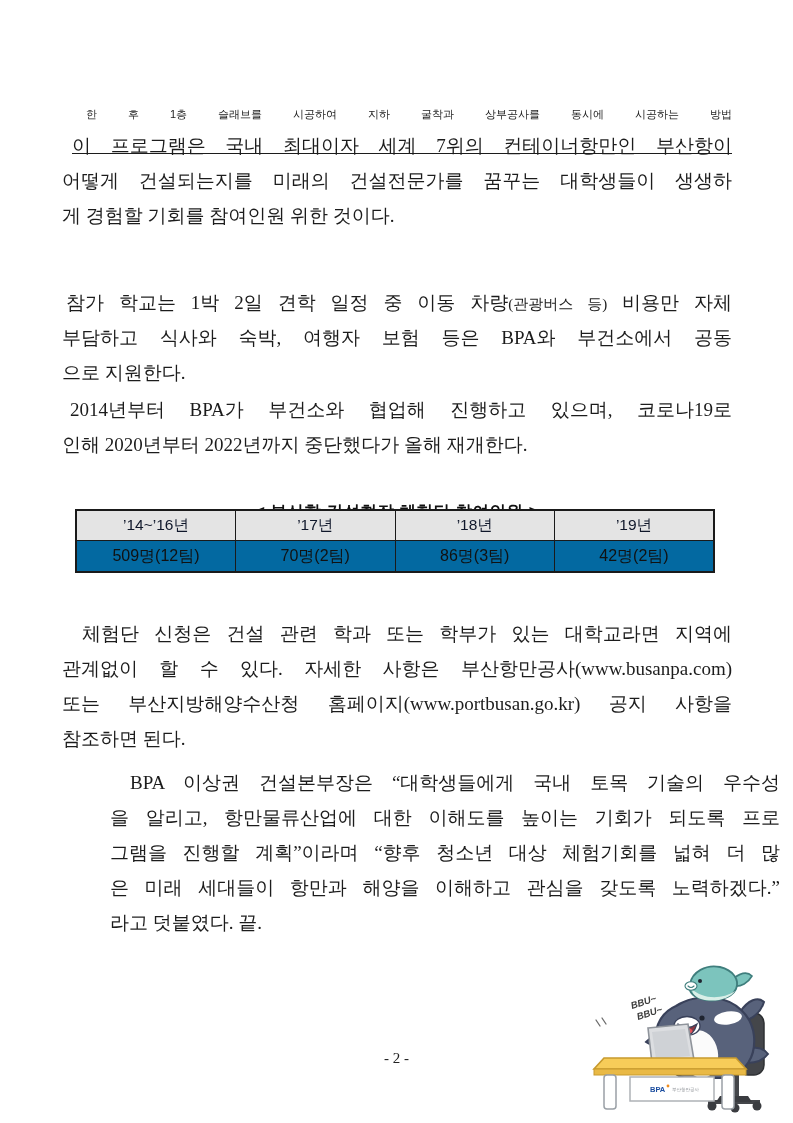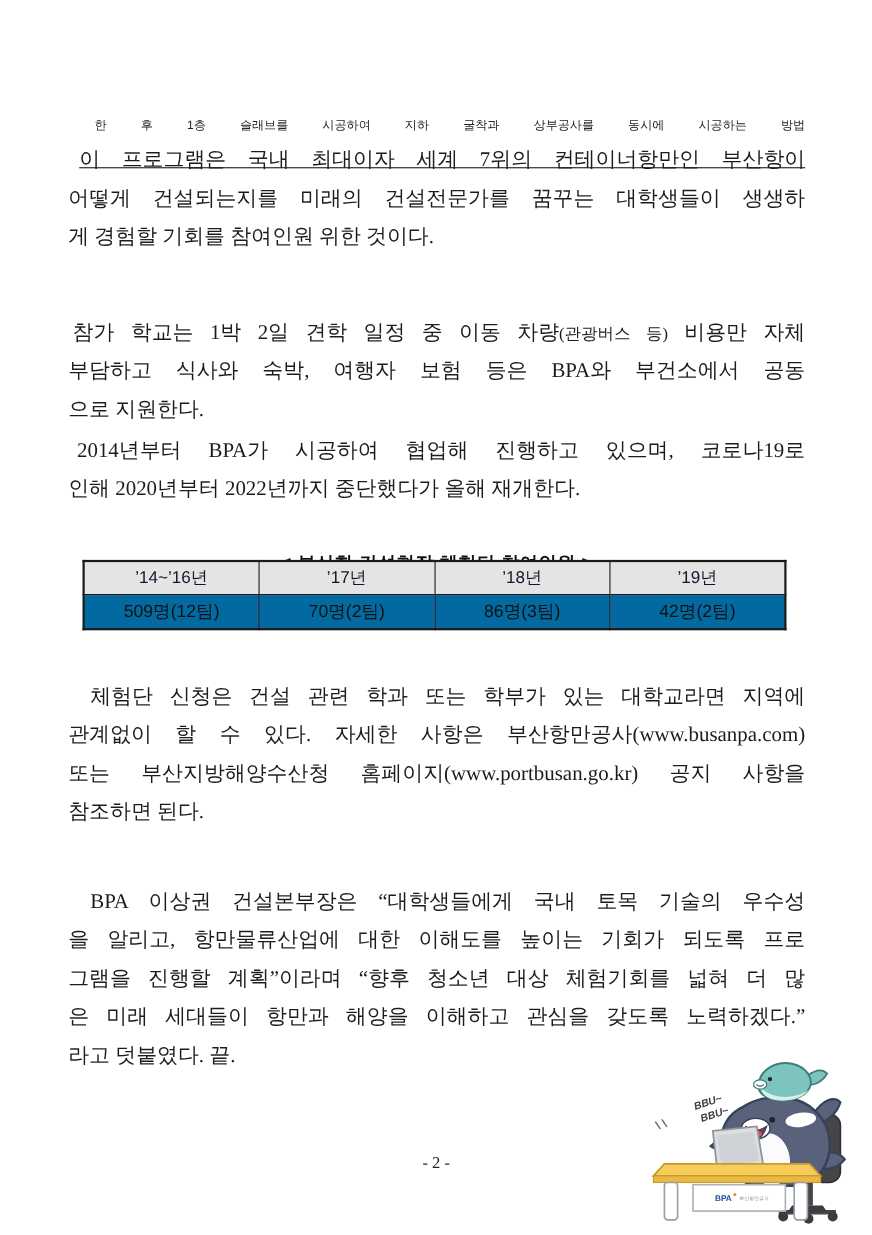--- a/index.html
+++ b/index.html
@@ -67,21 +67,21 @@
       <div class="line j" style="padding-left: 10px; text-decoration: underline;"><span>이 프로그램은 국내 최대이자 세계 7위의 컨테이너항만인 부산항이</span></div>
       <div class="line j"><span>어떻게 건설되는지를 미래의 건설전문가를 꿈꾸는 대학생들이 생생하</span></div>
       <div class="line"><span>게 경험할 기회를 참여인원 위한 것이다.</span></div>
     </div>
   <div class="para" style="top:261px;">
       <div class="line j" style="padding-left: 4px; margin-top: 24px;"><span>참가 학교는 1박 2일 견학 일정 중 이동 차량</span><span class="sm">(관광버스 등)</span><span> 비용만 자체</span></div>
       <div class="line j"><span>부담하고 식사와 숙박, 여행자 보험 등은 BPA와 부건소에서 공동</span></div>
       <div class="line"><span>으로 지원한다.</span></div>
     </div>
   <div class="para" style="top:392px;">
-      <div class="line j" style="padding-left: 8px;"><span>2014년부터 BPA가 시공하여 협업해 진행하고 있으며, 코로나19로</span></div>
+      <div class="line j" style="padding-left: 8px;"><span>2014년부터 BPA가 부건소와 협업해 진행하고 있으며, 코로나19로</span></div>
       <div class="line"><span>인해 2020년부터 2022년까지 중단했다가 올해 재개한다.</span></div>
     </div>
 
   <div class="tbl-caption">&lt; 부산항 건설현장 체험단 참여인원 &gt;</div>
 
   <div class="tblwrap">
     <table class="participants">
       <thead>
         <tr>
           <th>’14~’16년</th>
@@ -100,21 +100,21 @@
       </tbody>
     </table>
   </div>
 
   <div class="para" style="top:616px;">
       <div class="line j" style="padding-left: 20px;"><span>체험단 신청은 건설 관련 학과 또는 학부가 있는 대학교라면 지역에</span></div>
       <div class="line j"><span>관계없이 할 수 있다. 자세한 사항은 부산항만공사(www.busanpa.com)</span></div>
       <div class="line j"><span>또는 부산지방해양수산청 홈페이지(www.portbusan.go.kr) 공지 사항을</span></div>
       <div class="line"><span>참조하면 된다.</span></div>
     </div>
-  <div class="para" style="top:802px;">
+  <div class="para" style="top:765px;margin-left:48px;">
       <div class="line j" style="padding-left: 20px;"><span>BPA 이상권 건설본부장은 “대학생들에게 국내 토목 기술의 우수성</span></div>
       <div class="line j"><span>을 알리고, 항만물류산업에 대한 이해도를 높이는 기회가 되도록 프로</span></div>
       <div class="line j"><span>그램을 진행할 계획”이라며 “향후 청소년 대상 체험기회를 넓혀 더 많</span></div>
       <div class="line j"><span>은 미래 세대들이 항만과 해양을 이해하고 관심을 갖도록 노력하겠다.”</span></div>
       <div class="line"><span>라고 덧붙였다. 끝.</span></div>
     </div>
 
   <div class="page-number">- 2 -</div>
 
   <div class="mascot">

